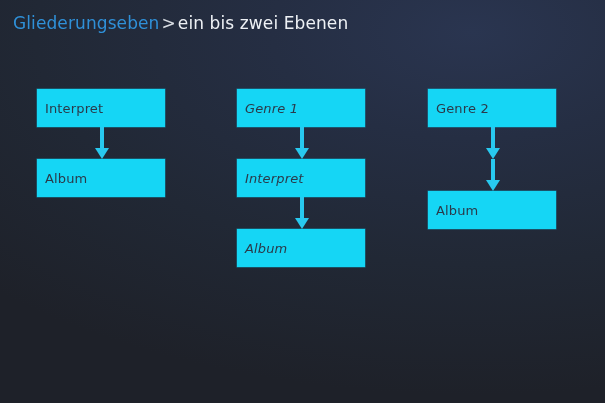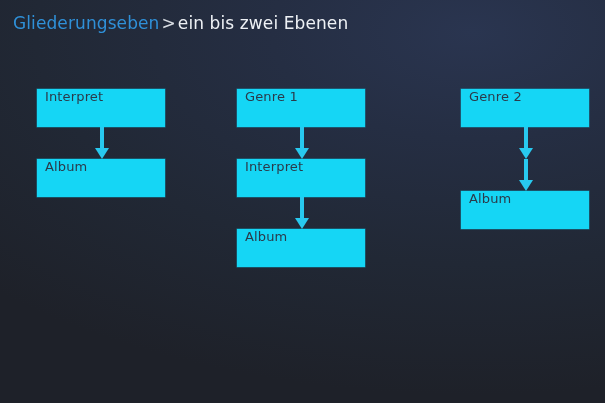--- a/index.html
+++ b/index.html
@@ -42,30 +42,31 @@
   #title-bar .lvl2 {
     color: #eef1f5;
   }
   
   .column {
     position: absolute;
     top: 89px;
     width: 128px;
   }
   #col-1 { left: 37px; }
-  #col-2 { left: 237px; }
-  #col-3 { left: 428px; margin-left: 33px; }
+  #col-2 { left: 237px; font-style: italic; }
+  #col-3 { left: 428px; }
 
   .node-box {
     position: relative;
     width: 128px;
     height: 38px;
     background: #15d6f5;
     box-shadow: 0 0 0 0.5px rgba(10,190,225,0.55);
     display: flex;
+    align-items: center;
   }
   .node-label {
     font-size: 13px;
     color: #2b3a4a;
     padding-left: 8px;
     letter-spacing: 0.15px;
     white-space: nowrap;
   }
   
   .arrow {

